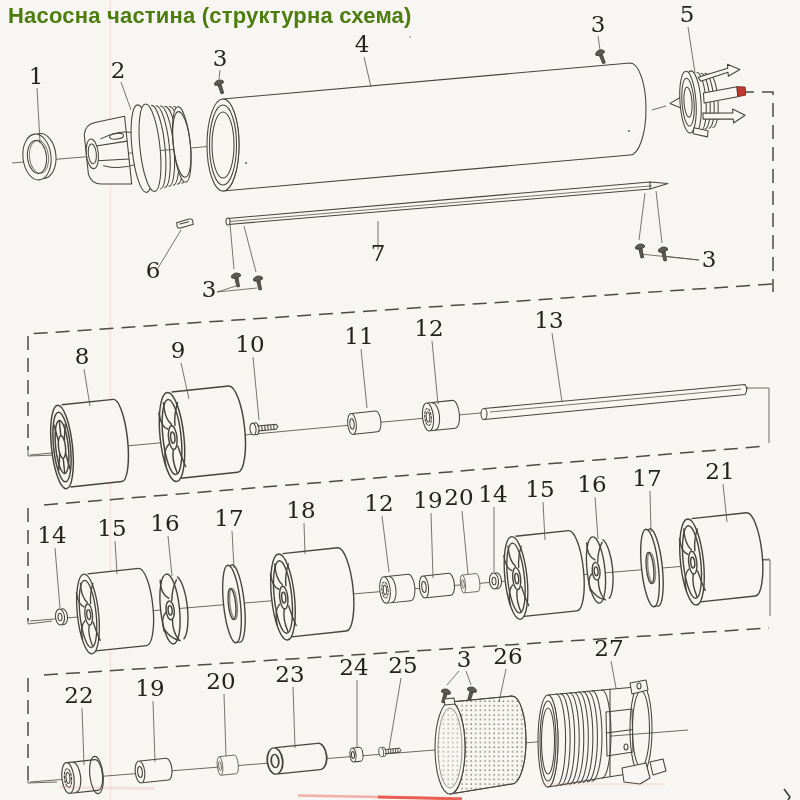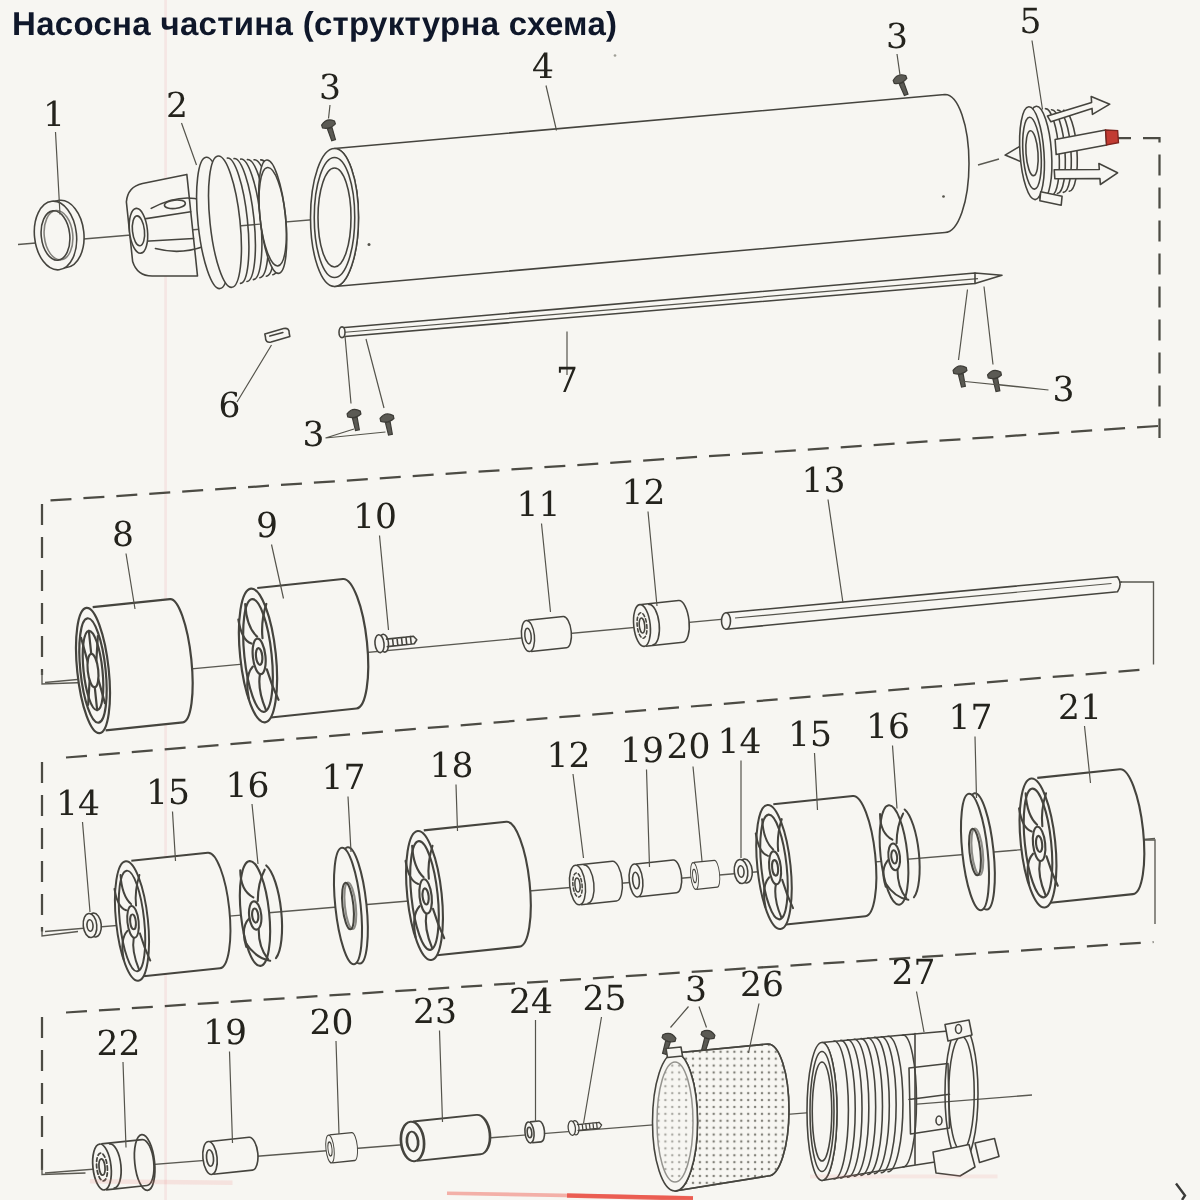--- a/index.html
+++ b/index.html
@@ -1,18 +1,18 @@
 <!DOCTYPE html>
 <html><head>
 <meta charset="utf-8">
 <style>
   html,body{margin:0;padding:0;background:#d8d8d8;}
   .stage{position:relative;width:800px;height:800px;background:#f7f6f2;overflow:hidden;
          font-family:"Liberation Sans",sans-serif;}
-  .title{position:absolute;left:8px;top:3px;font-size:22px;font-weight:bold;color:#0f172a;
+  .title{position:absolute;left:8px;top:3px;font-size:22px;font-weight:bold;color:#4d7c0f;
          letter-spacing:.2px;white-space:nowrap;}
   svg{position:absolute;left:0;top:0;}
   .pp{fill:#f7f6f2;stroke:#45443e;stroke-width:1.05;stroke-linejoin:round;}
   .ln{fill:none;stroke:#45443e;stroke-width:1.05;stroke-linecap:round;stroke-linejoin:round;}
   .thin{fill:none;stroke:#55544c;stroke-width:.8;}
   .axis{fill:none;stroke:#5a5952;stroke-width:.9;}
   .dsh{fill:none;stroke:#4c4b44;stroke-width:1.5;stroke-dasharray:14 8;}
   .dark{fill:#5b5a54;stroke:#3c3b36;stroke-width:.8;}
   .callout{fill:#24231d;font-family:"DejaVu Serif",serif;font-size:23px;text-anchor:middle;}
 </style>

